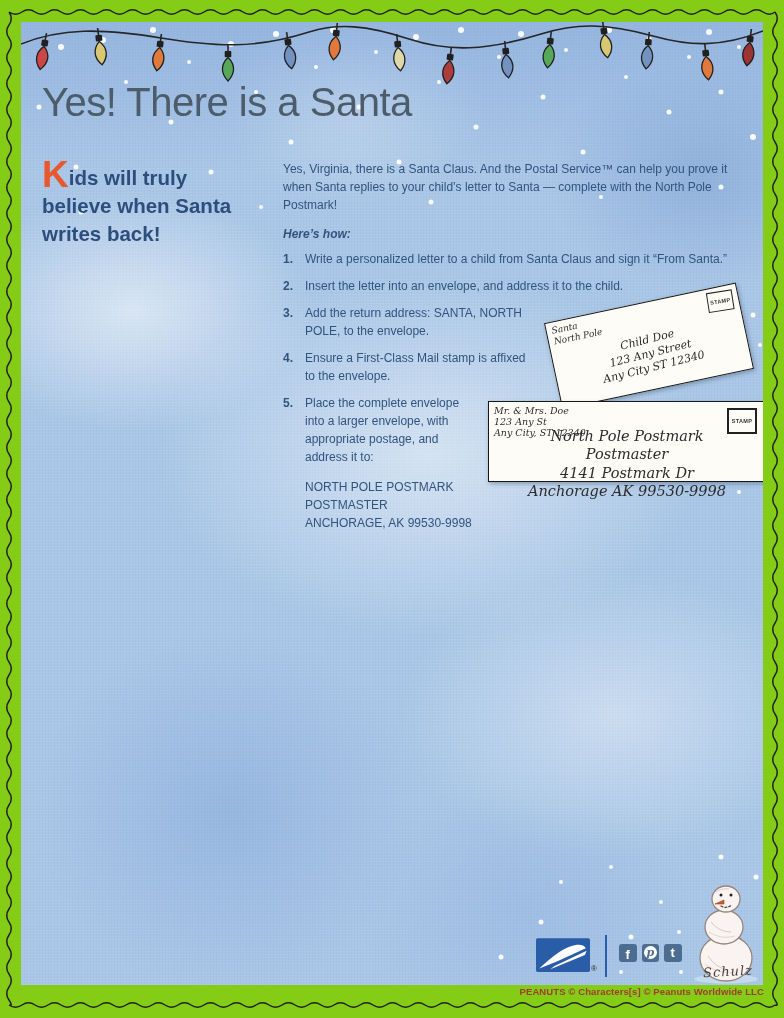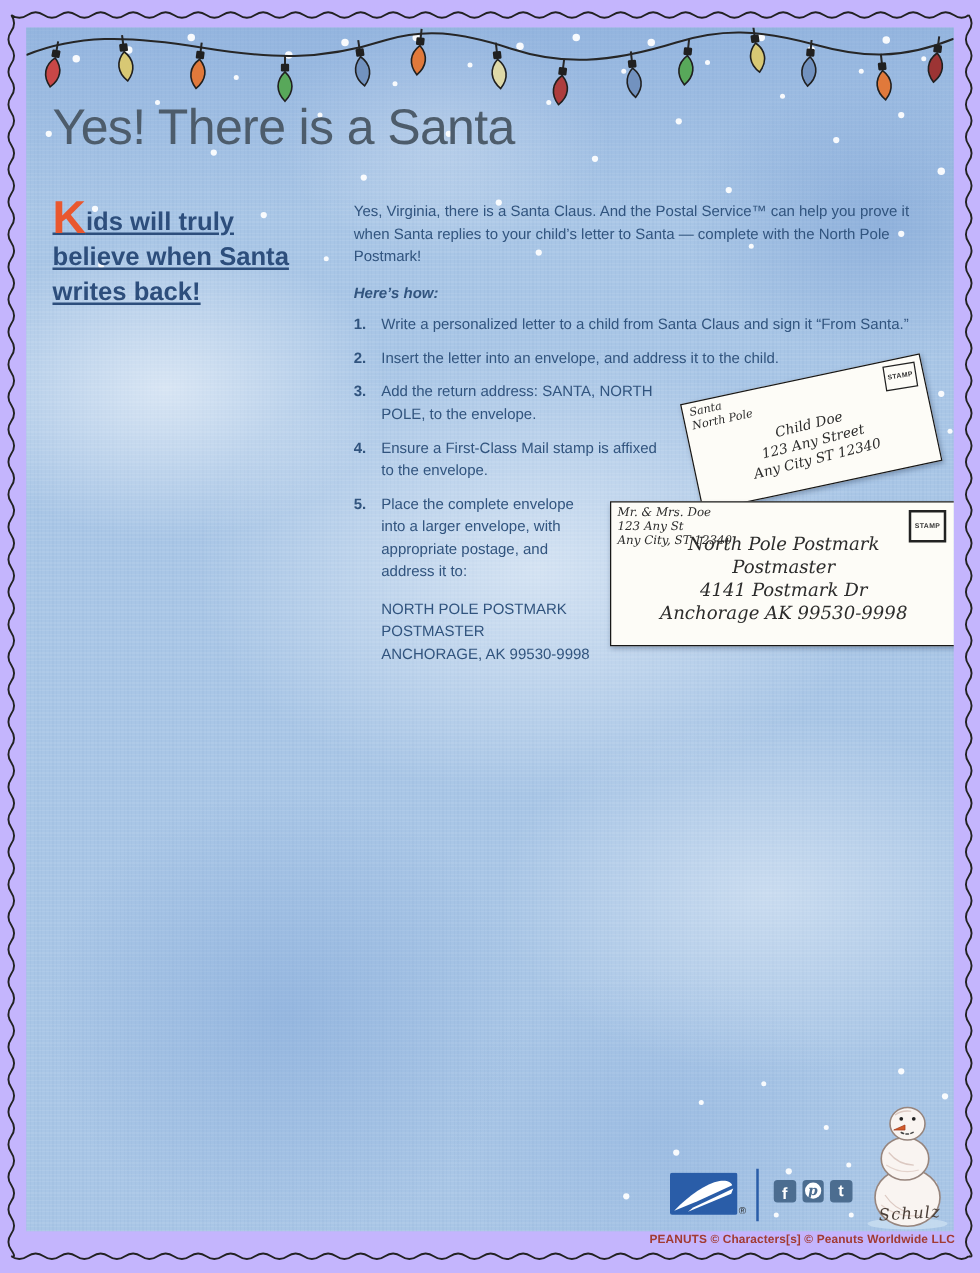--- a/index.html
+++ b/index.html
@@ -1,18 +1,18 @@
 <!DOCTYPE html>
 <html><head>
 <meta charset="utf-8">
 <style>
   html,body{margin:0;padding:0;background:#e8e8e8;}
   *{box-sizing:border-box;}
   .stamp-page{
-    position:relative;width:784px;height:1018px;background:#c4b5fd;
+    position:relative;width:784px;height:1018px;background:#84cc16;
     font-family:"Liberation Sans","DejaVu Sans",sans-serif;overflow:hidden;
   }
   .wave-border{position:absolute;left:0;top:0;width:784px;height:1018px;z-index:10;pointer-events:none;}
   .panel{
     position:absolute;left:21px;top:22px;width:742px;height:963px;overflow:hidden;
     background-color:#a9c6e6;
     background-image:
       linear-gradient(180deg, rgba(122,160,214,.45), rgba(122,160,214,0) 150px),
       radial-gradient(ellipse 300px 200px at 15% 30%, rgba(255,255,255,.55), transparent 60%),
       radial-gradient(ellipse 420px 280px at 55% 45%, rgba(255,255,255,.5), transparent 65%),
@@ -26,40 +26,40 @@
   }
   .snow-layer{position:absolute;left:0;top:0;width:742px;height:963px;z-index:1;pointer-events:none;}
   .lights-svg{position:absolute;left:0;top:0;width:742px;height:80px;z-index:5;}
 
   .page-title{
     position:absolute;left:21px;top:58px;z-index:2;margin:0;
     font-size:40px;font-weight:400;letter-spacing:-.5px;color:#4d5c6b;
   }
   .sidebar{
     position:absolute;left:21px;top:142px;width:205px;z-index:2;
-    font-size:20.5px;line-height:28px;font-weight:700;color:#2d4e7c;text-decoration:underline;
+    font-size:20.5px;line-height:28px;font-weight:700;color:#2d4e7c;
   }
   .dropcap{font-size:37px;line-height:0;vertical-align:-2px;color:#e9572e;font-weight:700;letter-spacing:0;}
 
   .body-col{position:absolute;left:262px;top:138px;width:466px;z-index:2;
     font-size:12px;line-height:18px;color:#31547e;}
   .intro{margin:0 0 11px 0;}
   .heres-how{margin:0 0 7px 0;font-weight:700;font-style:italic;}
   ol.steps{list-style:none;margin:0;padding:0;}
   ol.steps li{position:relative;padding-left:22px;margin:0 0 9px 0;}
   ol.steps .num{position:absolute;left:0;font-weight:700;}
   .s1{max-width:460px;} .s2{max-width:400px;} .s3{max-width:250px;}
   .s4{max-width:245px;} .s5{max-width:180px;}
   .mail-address{margin:12px 0 14px 22px;line-height:18px;}
   .closing{margin:0;max-width:432px;}
 
   .envelope{position:absolute;background:#fdfcf7;border:1.6px solid #181818;
     box-shadow:1px 2px 4px rgba(30,50,80,.35);z-index:3;}
   .env-small{left:530px;top:280px;width:196px;height:88px;transform:rotate(-12deg);}
-  .env-large{left:467px;top:379px;width:278px;height:116px;z-index:4;}
+  .env-large{left:467px;top:379px;width:278px;height:81px;z-index:4;}
   .hand{font-family:"DejaVu Serif",serif;font-style:italic;color:#2c2c2c;}
   .env-return{position:absolute;left:5px;top:3px;line-height:1.18;}
   .env-small .env-return{font-size:9px;}
   .env-large .env-return{font-size:9.5px;}
   .stamp-box{position:absolute;border:1.6px solid #222;display:flex;align-items:center;justify-content:center;
     font-size:5.5px;font-weight:700;color:#333;letter-spacing:.3px;font-family:"Liberation Sans",sans-serif;font-style:normal;}
   .env-small .stamp-box{right:5px;top:4px;width:26px;height:20px;transform:rotate(3deg);}
   .env-large .stamp-box{right:8px;top:6px;width:30px;height:26px;border-width:2px;}
   .env-to{position:absolute;width:100%;text-align:center;line-height:1.28;}
   .env-small .env-to{top:30px;font-size:11px;transform:rotate(-2deg);}

